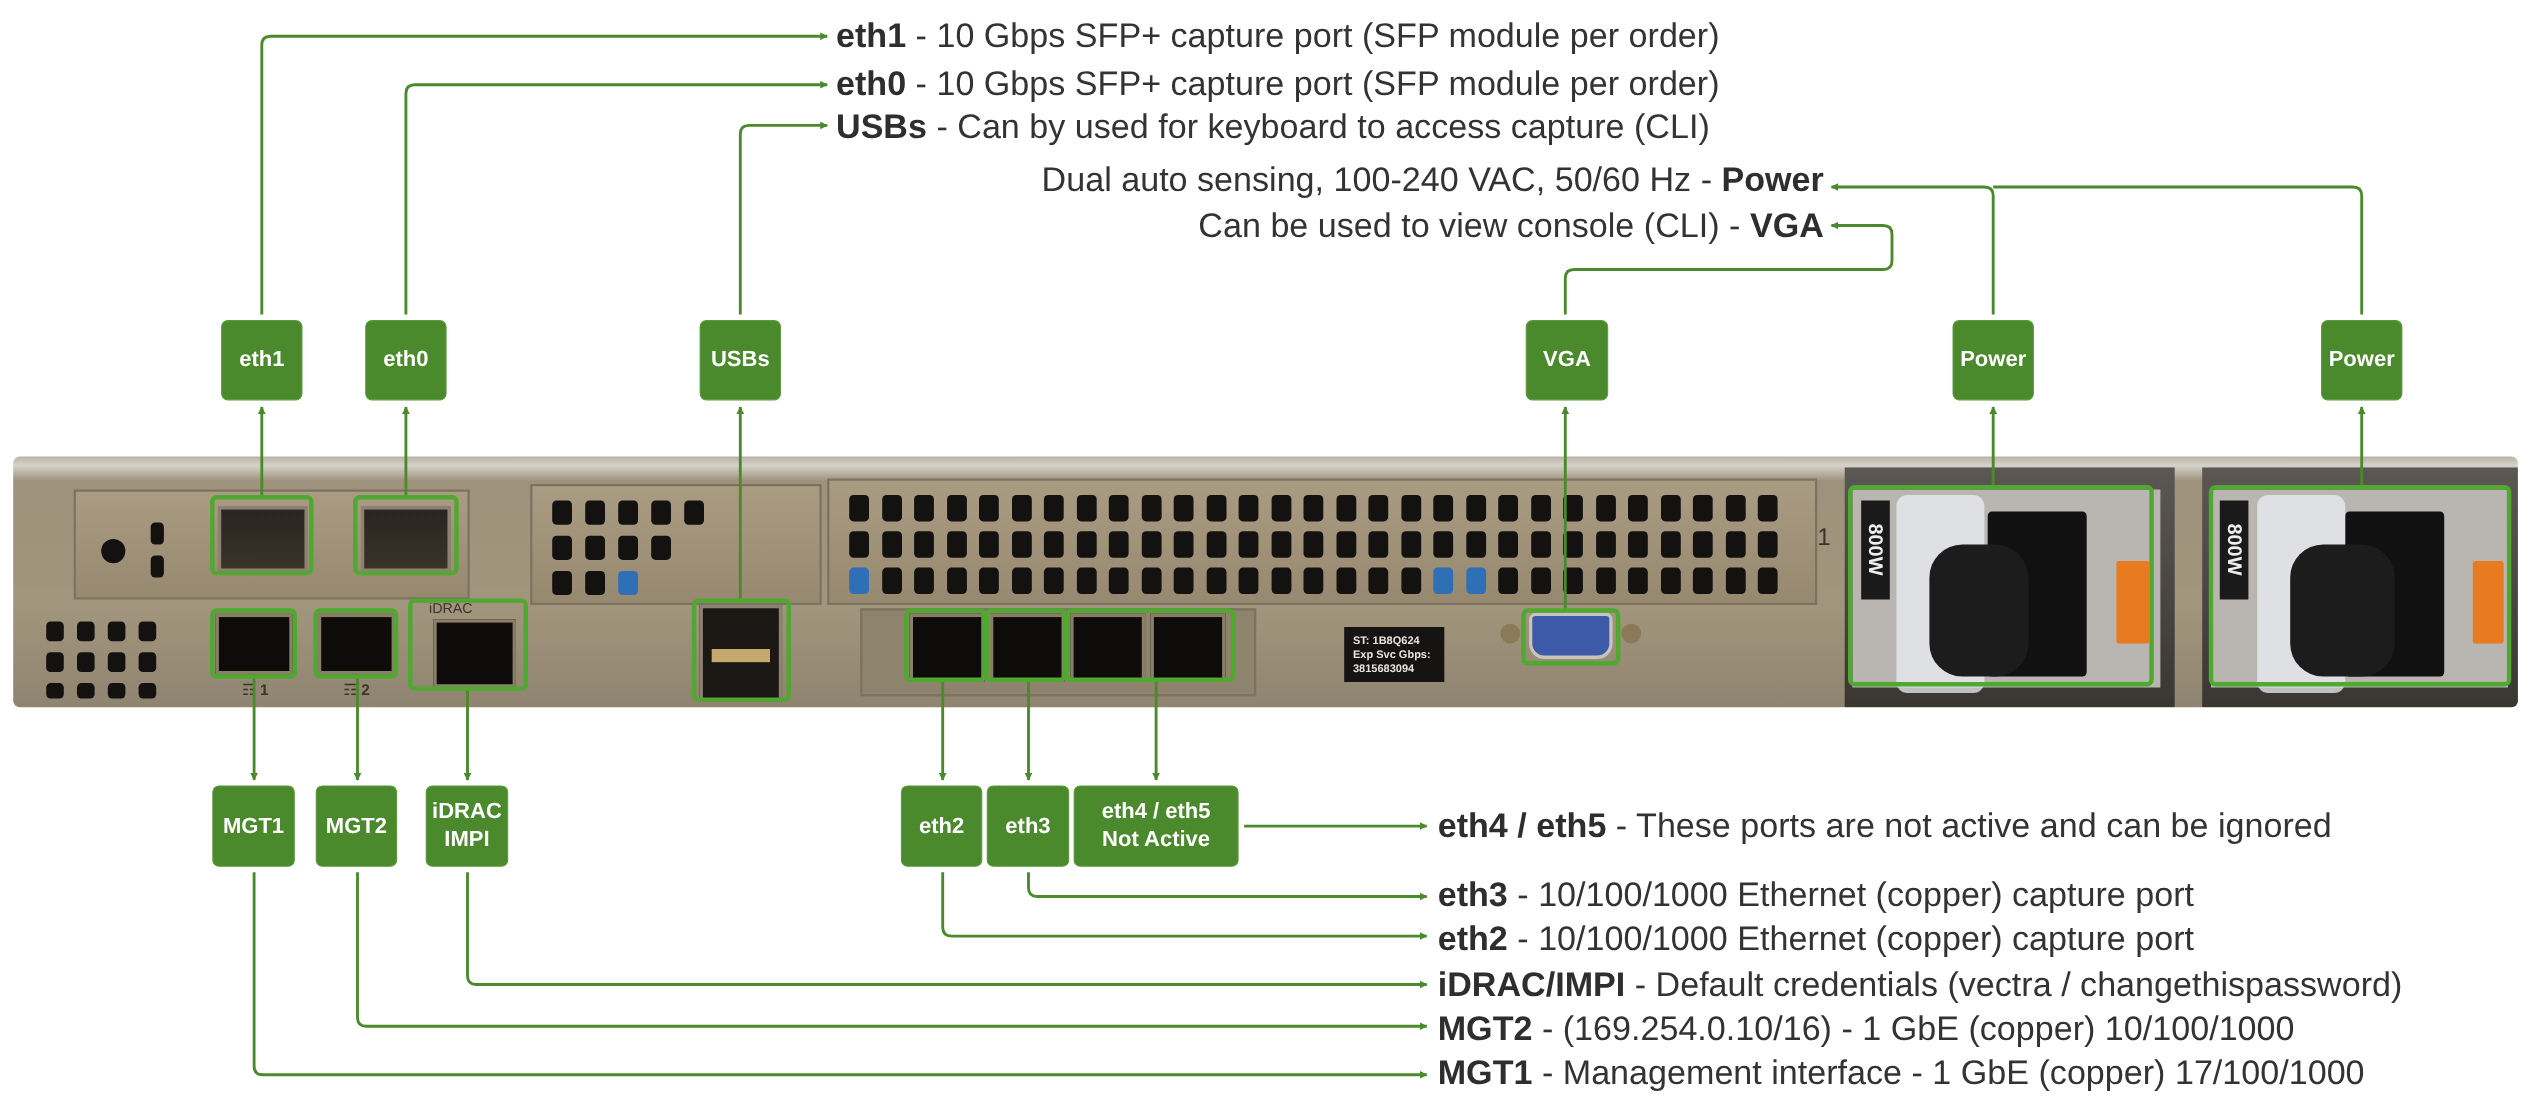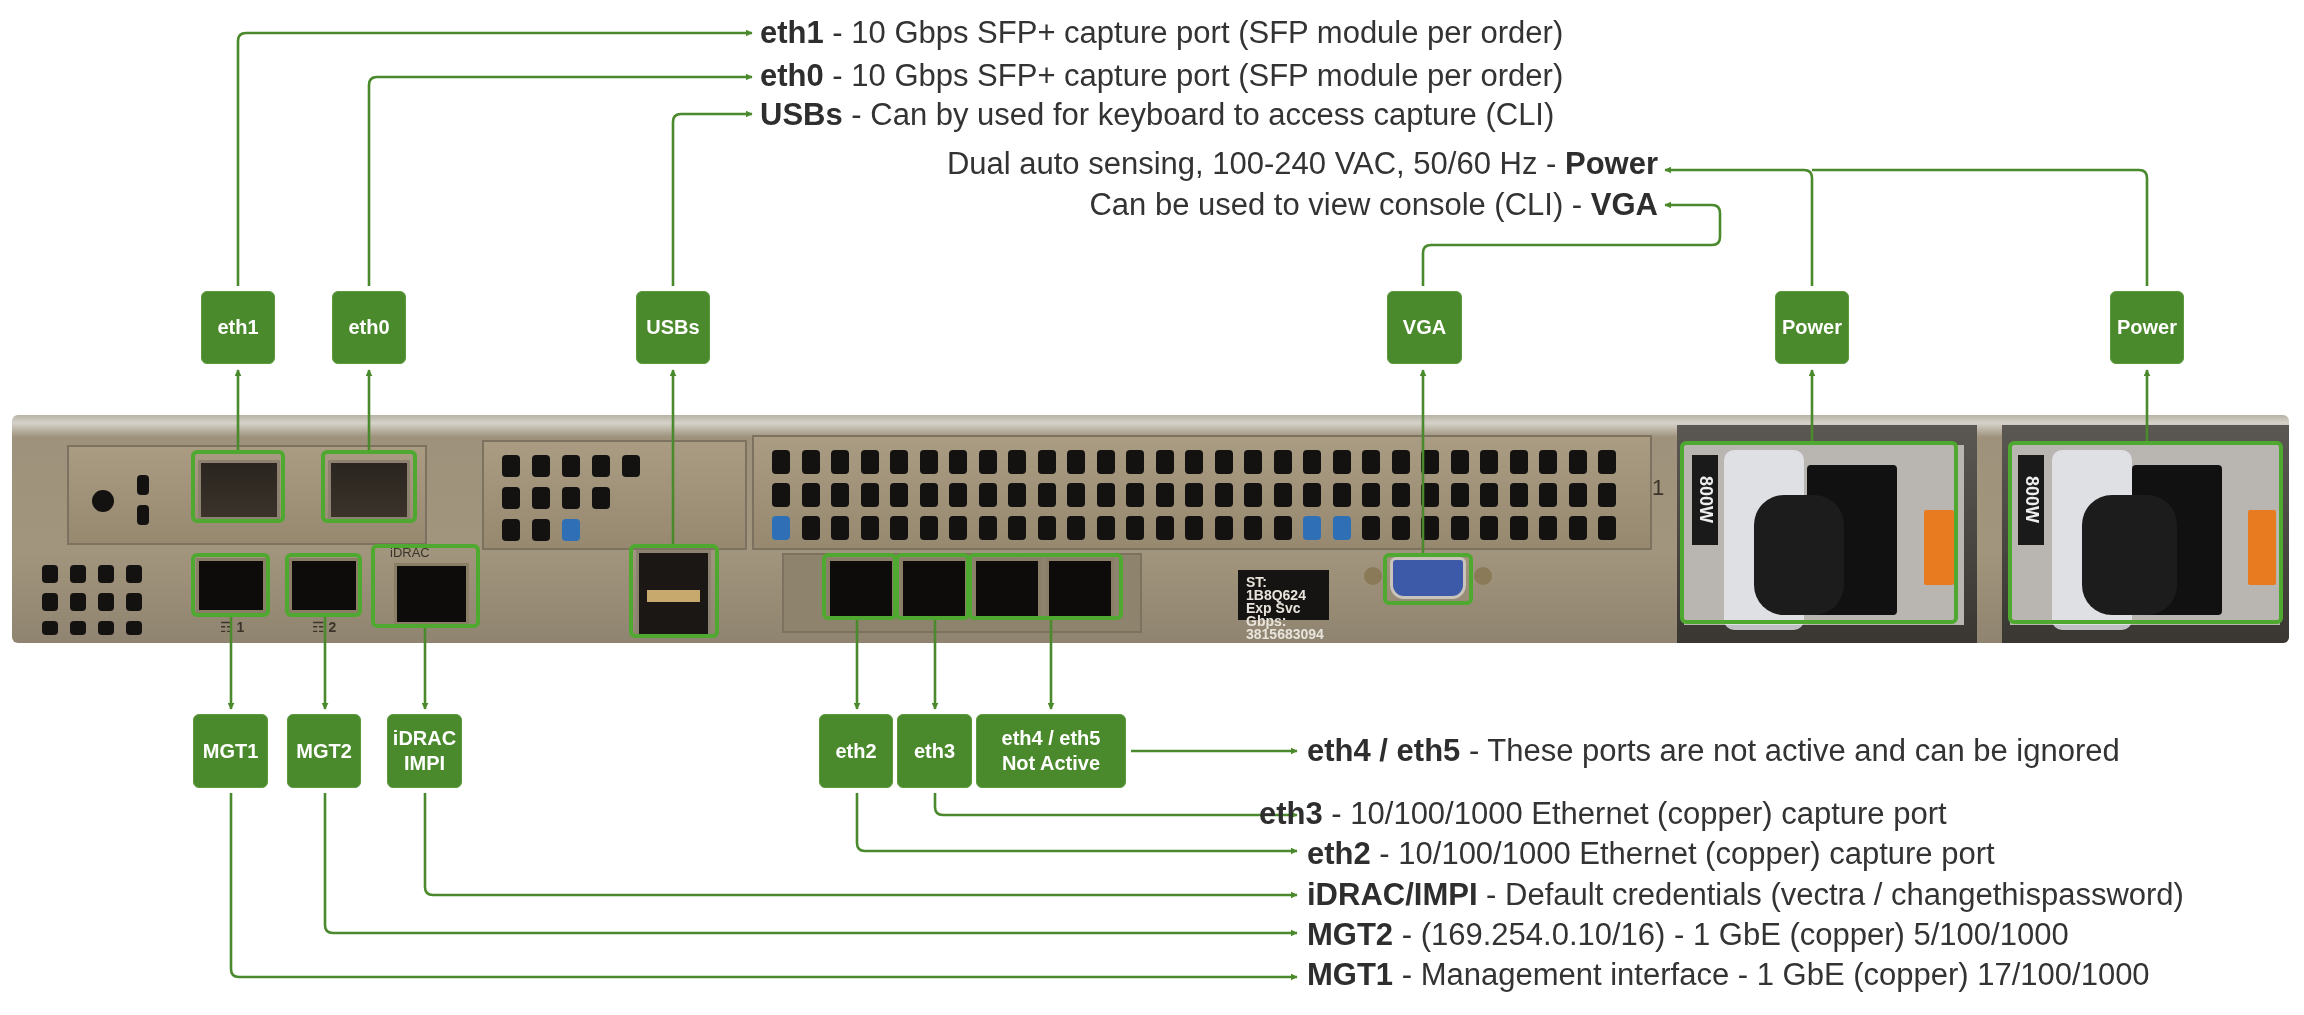--- a/index.html
+++ b/index.html
@@ -20,21 +20,21 @@
            background:linear-gradient(#b8b2a6 0px,#d6d2ca 8px,#9e927c 22px,#a2957d 60%,#8f8470 100%);
            border-radius:6px; overflow:hidden; }
   .plate { position:absolute; background:linear-gradient(#a99c83,#97896f); border:2px solid #7d7260; box-sizing:border-box; }
   .hole { position:absolute; background:#141210; border-radius:4px; }
   .hole.blue { background:#2f6fb5; }
   .sfp { position:absolute; background:linear-gradient(#2a2520,#3b332a); border:3px solid #8c826f; box-sizing:border-box; }
   .rj { position:absolute; background:#0e0c0a; border:3px solid #8a7e66; box-sizing:border-box; }
   .usb { position:absolute; background:#1a1714; border:3px solid #8b8271; box-sizing:border-box; }
   .usb::after { content:""; position:absolute; left:8px; right:8px; top:45%; height:12px; background:#c7a86d; }
   .vga { position:absolute; background:#3d5aa8; border:3px solid #c8c4bb; border-radius:6px 6px 14px 14px; box-sizing:border-box; }
-  .svc { position:absolute; background:#161412; color:#e8e4dc; font-family:"Liberation Sans", sans-serif; font-weight:bold; font-size:14px; line-height:13px; padding:6px 8px; box-sizing:border-box;margin-left:16px; }
+  .svc { position:absolute; background:#161412; color:#e8e4dc; font-family:"Liberation Sans", sans-serif; font-weight:bold; font-size:10px; line-height:13px; padding:6px 8px; box-sizing:border-box; }
   .psu { position:absolute; background:linear-gradient(#5b5854,#3a3733); }
   .psu-face { position:absolute; background:#b9b6b1; }
   .psu-sock { position:absolute; background:#111; border-radius:4px; }
   .psu-tab { position:absolute; background:#e87a1f; border-radius:2px; }
   .psu-strap { position:absolute; background:#1d1c1c; border-radius:30px; }
   .psu-clear { position:absolute; background:rgba(235,238,244,0.75); border-radius:10px; }
   .psu-label { position:absolute; background:#1a1a1a; color:#eee; font-weight:bold; font-size:18px; writing-mode:vertical-rl; display:flex; align-items:center; justify-content:center; }
   .hl { position:absolute; border:4px solid #4fa82f; border-radius:6px; box-sizing:border-box; }
   .port-lbl { position:absolute; font-size:14px; color:#3b342a; font-weight:bold; }
   svg.wires { position:absolute; left:0; top:0; }
@@ -270,31 +270,31 @@
 <div class="row right" style="right:646px;top:145px;">
   <span>Dual auto sensing, 100-240 VAC, 50/60 Hz - </span><b>Power</b>
 </div>
 <div class="row right" style="right:646px;top:186px;">
   <span>Can be used to view console (CLI) - </span><b>VGA</b>
 </div>
 
 <div class="row left" style="left:1307px;top:732px;">
   <b>eth4 / eth5</b><span> - These ports are not active and can be ignored</span>
 </div>
-<div class="row left" style="left:1259px;top:795px;">
+<div class="row left" style="left:1307px;top:795px;">
   <b>eth3</b><span> - 10/100/1000 Ethernet (copper) capture port</span>
 </div>
 <div class="row left" style="left:1307px;top:835px;">
   <b>eth2</b><span> - 10/100/1000 Ethernet (copper) capture port</span>
 </div>
 <div class="row left" style="left:1307px;top:876px;">
   <b>iDRAC/IMPI</b><span> - Default credentials (vectra / changethispassword)</span>
 </div>
 <div class="row left" style="left:1307px;top:916px;">
-  <b>MGT2</b><span> - (169.254.0.10/16) - 1 GbE (copper) 5/100/1000</span>
+  <b>MGT2</b><span> - (169.254.0.10/16) - 1 GbE (copper) 10/100/1000</span>
 </div>
 <div class="row left" style="left:1307px;top:956px;">
   <b>MGT1</b><span> - Management interface - 1 GbE (copper) 17/100/1000</span>
 </div>
 
 <div class="gbox" style="left:201px;top:291px;width:74px;height:73px;">eth1</div>
 <div class="gbox" style="left:332px;top:291px;width:74px;height:73px;">eth0</div>
 <div class="gbox" style="left:636px;top:291px;width:74px;height:73px;">USBs</div>
 <div class="gbox" style="left:1387px;top:291px;width:75px;height:73px;">VGA</div>
 <div class="gbox" style="left:1775px;top:291px;width:74px;height:73px;">Power</div>

